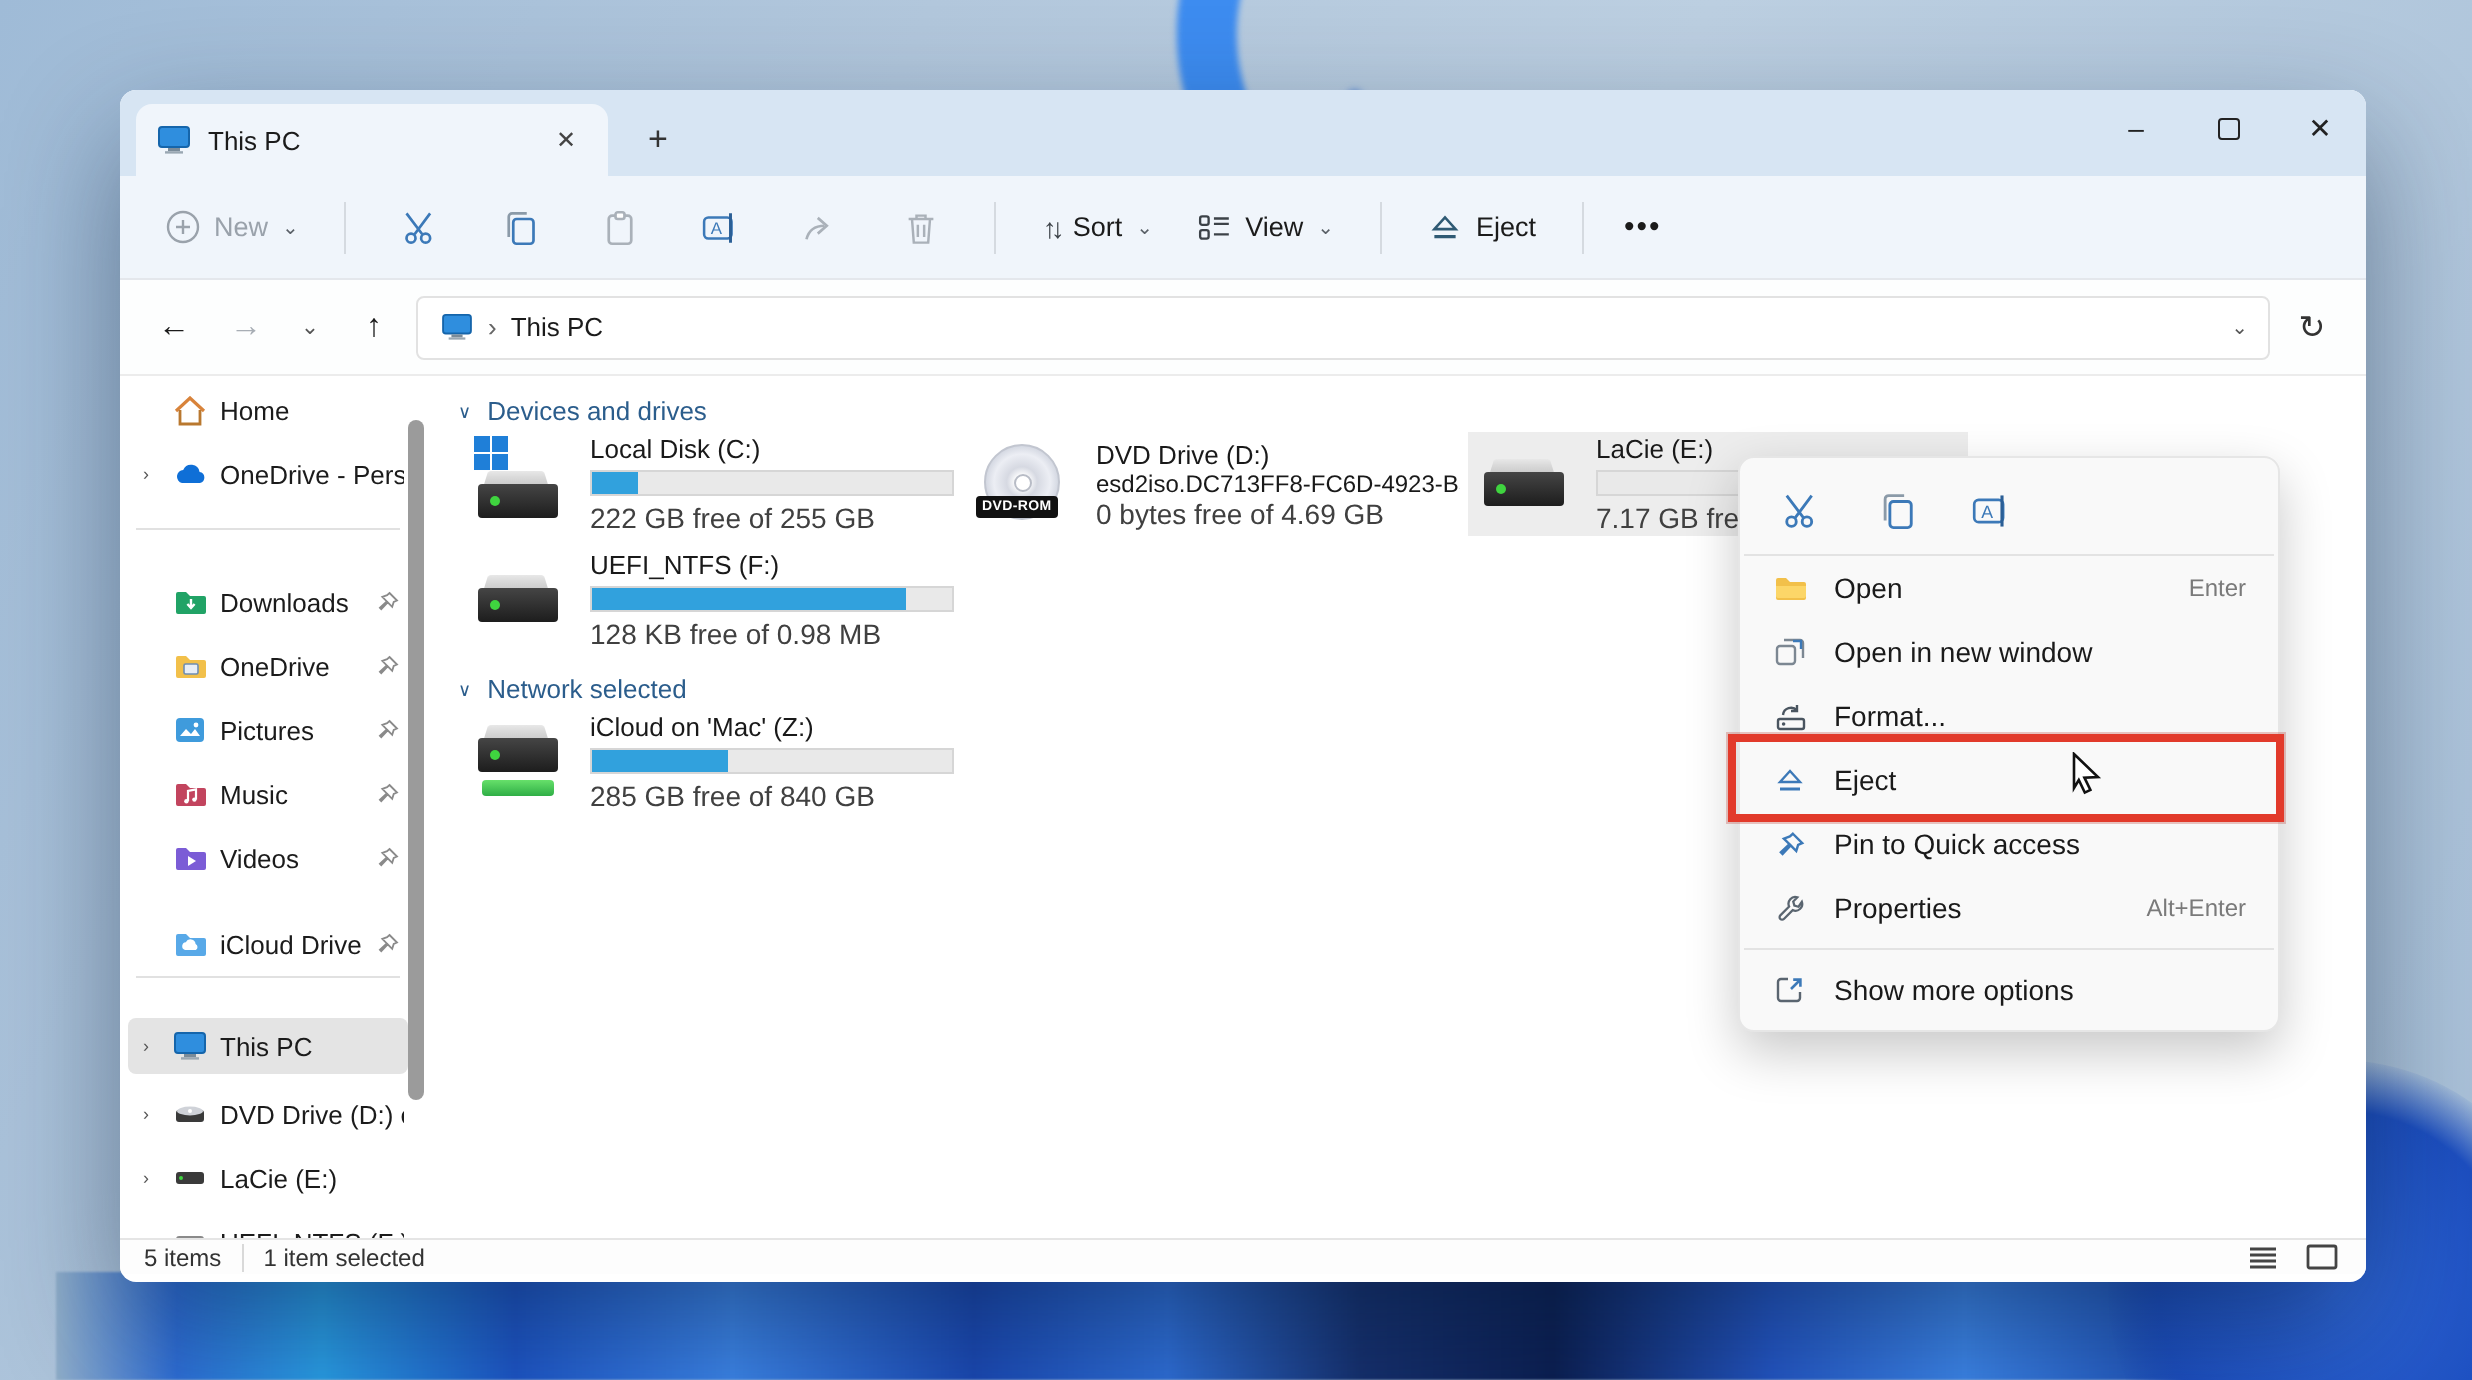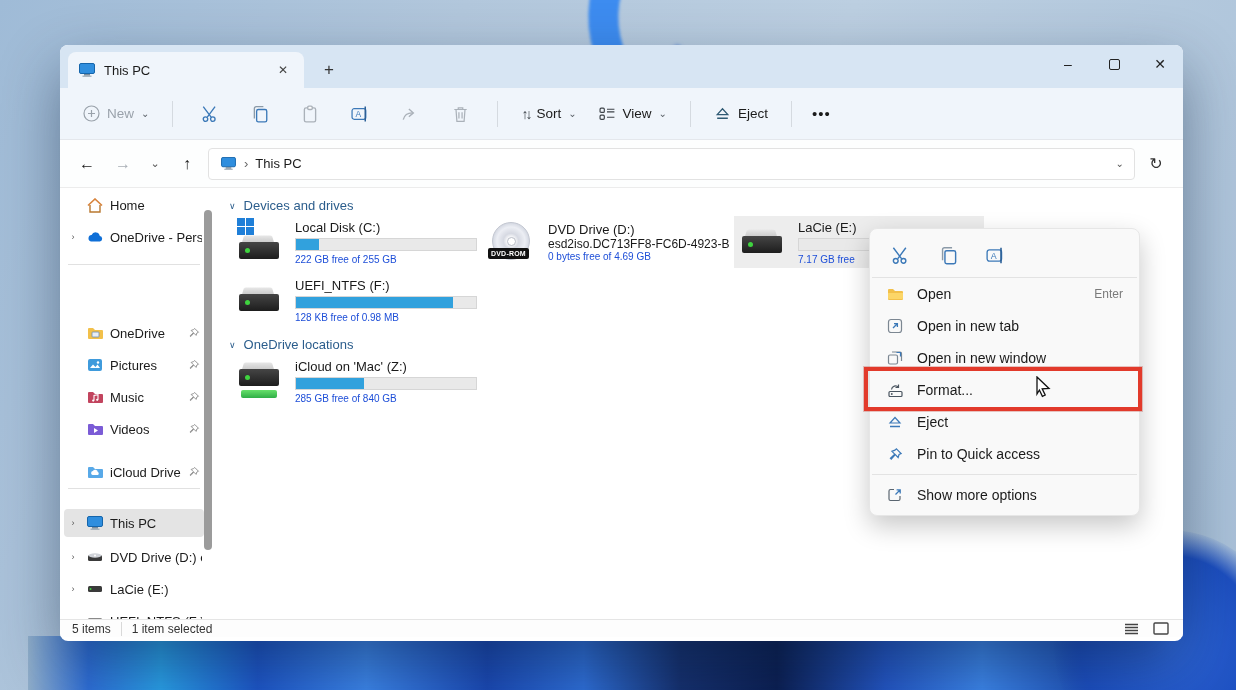--- a/index.html
+++ b/index.html
@@ -80,21 +80,21 @@
   .sec-head{position:absolute;display:flex;align-items:center;gap:8px;font-size:13px;color:#2b5d8c;}
   .sec-chev{font-size:9px;color:#2b5d8c;}
   .drive{position:absolute;display:flex;gap:8px;width:250px;height:52px;align-items:center;padding:2px 4px;}
   .drive.sel{background:#ededed;}
   .d-ico{width:52px;height:44px;position:relative;flex:none;}
   .d-col{flex:1;min-width:0;}
   .d-name{font-size:13px;color:#191919;white-space:nowrap;}
   .d-sub{font-size:12px;color:#191919;white-space:nowrap;overflow:hidden;}
   .d-bar{width:100%;height:13px;background:#e9e9e9;border:1px solid #d6d6d6;margin:3px 0;}
   .d-fill{height:100%;background:#31a1dd;}
-  .d-free{font-size:10px;color:#1d4ed8;white-space:nowrap;}
+  .d-free{font-size:14px;color:#404040;white-space:nowrap;}
   
   .hdd-top{position:absolute;left:8px;top:4px;width:30px;height:10px;background:linear-gradient(#e8e8e8,#c9c9c9);
     border-radius:2px;transform:perspective(40px) rotateX(40deg);}
   .hdd-body{position:absolute;left:4px;top:12px;width:40px;height:17px;border-radius:2px;
     background:linear-gradient(#454545,#1d1d1d);}
   .hdd-led{position:absolute;left:6px;top:6px;width:5px;height:5px;border-radius:50%;background:#3fd43f;}
   .winlogo{position:absolute;left:2px;top:-2px;width:17px;height:17px;display:grid;
     grid-template-columns:8px 8px;grid-template-rows:8px 8px;gap:1px;}
   .winlogo div{background:#1f7fd8;}
   .netbar{position:absolute;left:6px;top:31px;width:36px;height:8px;border-radius:2px;
@@ -271,20 +271,35 @@
       <div class="side-item" style="top:35px">
         <span class="exp">›</span>
         <span class="side-ico">
             <svg width="17" height="12" viewBox="0 0 17 12">
               <path d="M4 10.5a3.3 3.3 0 0 1 .6-6.5A4.3 4.3 0 0 1 12.8 5a2.8 2.8 0 0 1 .2 5.5z" fill="#0f6fd7"></path>
             </svg>
           </span>
         <span class="side-label">OneDrive - Perso</span>
       </div>
       <div class="side-sep" style="top:76px"></div>
+      <div class="side-item" style="top:99px">
+        <span class="exp"></span>
+        <span class="side-ico">
+            <svg width="17" height="14" viewBox="0 0 17 14">
+              <path d="M1 3a1 1 0 0 1 1-1h4l2 2h7a1 1 0 0 1 1 1v7a1 1 0 0 1-1 1H2a1 1 0 0 1-1-1z" fill="#21a366"></path>
+              <path d="M8.5 5.5v4M6.7 8l1.8 2 1.8-2" stroke="#fff" stroke-width="1.2" fill="none"></path>
+            </svg>
+          </span>
+        <span class="side-label">Downloads</span>
+        <span class="pin-ico">
+            <svg width="12" height="12" viewBox="0 0 16 16">
+              <path d="M9 2l5 5-2.2 1-1 3.2-3-3-4.3 4.6-.9-.9L7.2 7.6l-3-3L7.4 3.4z" fill="none" stroke="#8a8a8a" stroke-width="1.2"></path>
+            </svg>
+          </span>
+      </div>
       <div class="side-item" style="top:131px">
         <span class="exp"></span>
         <span class="side-ico">
             <svg width="17" height="14" viewBox="0 0 17 14">
               <path d="M1 3a1 1 0 0 1 1-1h4l2 2h7a1 1 0 0 1 1 1v7a1 1 0 0 1-1 1H2a1 1 0 0 1-1-1z" fill="#f2c04a"></path>
               <rect x="5" y="6" width="7" height="5" rx="0.8" fill="#e8eef6" stroke="#6d8db3" stroke-width="0.8"></rect>
             </svg>
           </span>
         <span class="side-label">OneDrive</span>
         <span class="pin-ico">
@@ -470,21 +485,21 @@
           <div class="d-name">UEFI_NTFS (F:)</div>
           <div class="d-bar">
               <div class="d-fill" style="width: 87%;"></div>
             </div>
           <div class="d-free">128 KB free of 0.98 MB</div>
         </div>
       </div>
 
       <div class="sec-head" style="left:4px;top:149px">
         <span class="sec-chev">∨</span>
-        <span>OneDrive locations</span>
+        <span>Network selected</span>
       </div>
 
       <div class="drive" style="left:6px;top:167px">
         <div class="d-ico">
           <div class="hdd-top" style="top:2px"></div>
           <div class="hdd-body" style="top:10px">
               <div class="hdd-led"></div>
             </div>
           <div class="netbar"></div>
         </div>
@@ -551,29 +566,20 @@
           <path d="M1 3a1 1 0 0 1 1-1h4l2 2h7a1 1 0 0 1 1 1v7a1 1 0 0 1-1 1H2a1 1 0 0 1-1-1z" fill="#f2c04a"></path>
           <path d="M1 6h15v5a1 1 0 0 1-1 1H2a1 1 0 0 1-1-1z" fill="#fcd668"></path>
         </svg>
       </span>
     <span class="ctx-label">Open</span>
     <span class="ctx-short">Enter</span>
   </div>
   <div class="ctx-item">
     <span class="mi">
         <svg width="16" height="16" viewBox="0 0 16 16">
-          <rect x="1.5" y="1.5" width="13" height="13" rx="2.5" fill="none" stroke="#7c8792" stroke-width="1.2"></rect>
-          <path d="M6 10l4-4M7 5.6h3.4V9" fill="none" stroke="#3c79b8" stroke-width="1.3"></path>
-        </svg>
-      </span>
-    <span class="ctx-label">Open in new tab</span>
-  </div>
-  <div class="ctx-item">
-    <span class="mi">
-        <svg width="16" height="16" viewBox="0 0 16 16">
           <path d="M5 2h8a1.5 1.5 0 0 1 1.5 1.5V11" fill="none" stroke="#7c8792" stroke-width="1.2"></path>
           <rect x="1.5" y="5" width="9" height="9" rx="1.5" fill="none" stroke="#7c8792" stroke-width="1.2"></rect>
           <path d="M9.5 2.5l4 0l0 4" fill="none" stroke="#3c79b8" stroke-width="1.2"></path>
         </svg>
       </span>
     <span class="ctx-label">Open in new window</span>
   </div>
   <div class="ctx-item">
     <span class="mi">
         <svg width="17" height="15" viewBox="0 0 17 15">
@@ -594,20 +600,29 @@
     <span class="ctx-label">Eject</span>
   </div>
   <div class="ctx-item">
     <span class="mi">
         <svg width="15" height="15" viewBox="0 0 16 16">
           <path d="M9 2l5 5-2.2 1-1 3.2-3-3-4.3 4.6-.9-.9L7.2 7.6l-3-3L7.4 3.4z" fill="none" stroke="#3c79b8" stroke-width="1.3"></path>
         </svg>
       </span>
     <span class="ctx-label">Pin to Quick access</span>
   </div>
+  <div class="ctx-item">
+    <span class="mi">
+        <svg width="15" height="15" viewBox="0 0 16 16">
+          <path d="M13.8 4.2a3.6 3.6 0 0 1-4.9 4.4l-4.7 4.7a1.3 1.3 0 0 1-1.9-1.9l4.7-4.7a3.6 3.6 0 0 1 4.4-4.9L9.2 4l.6 2.2L12 6.8z" fill="none" stroke="#5a6570" stroke-width="1.2"></path>
+        </svg>
+      </span>
+    <span class="ctx-label">Properties</span>
+    <span class="ctx-short">Alt+Enter</span>
+  </div>
   <div class="ctx-sep" style="margin-top:4px;margin-bottom:4px"></div>
   <div class="ctx-item">
     <span class="mi">
         <svg width="16" height="16" viewBox="0 0 16 16">
           <path d="M7 2.5H3.5A1.5 1.5 0 0 0 2 4v8a1.5 1.5 0 0 0 1.5 1.5h8A1.5 1.5 0 0 0 13 12V9" fill="none" stroke="#5a6570" stroke-width="1.2"></path>
           <path d="M8.5 7.5L13 3M9.6 2.8H13.2V6.4" fill="none" stroke="#3c79b8" stroke-width="1.3"></path>
         </svg>
       </span>
     <span class="ctx-label">Show more options</span>
   </div>

